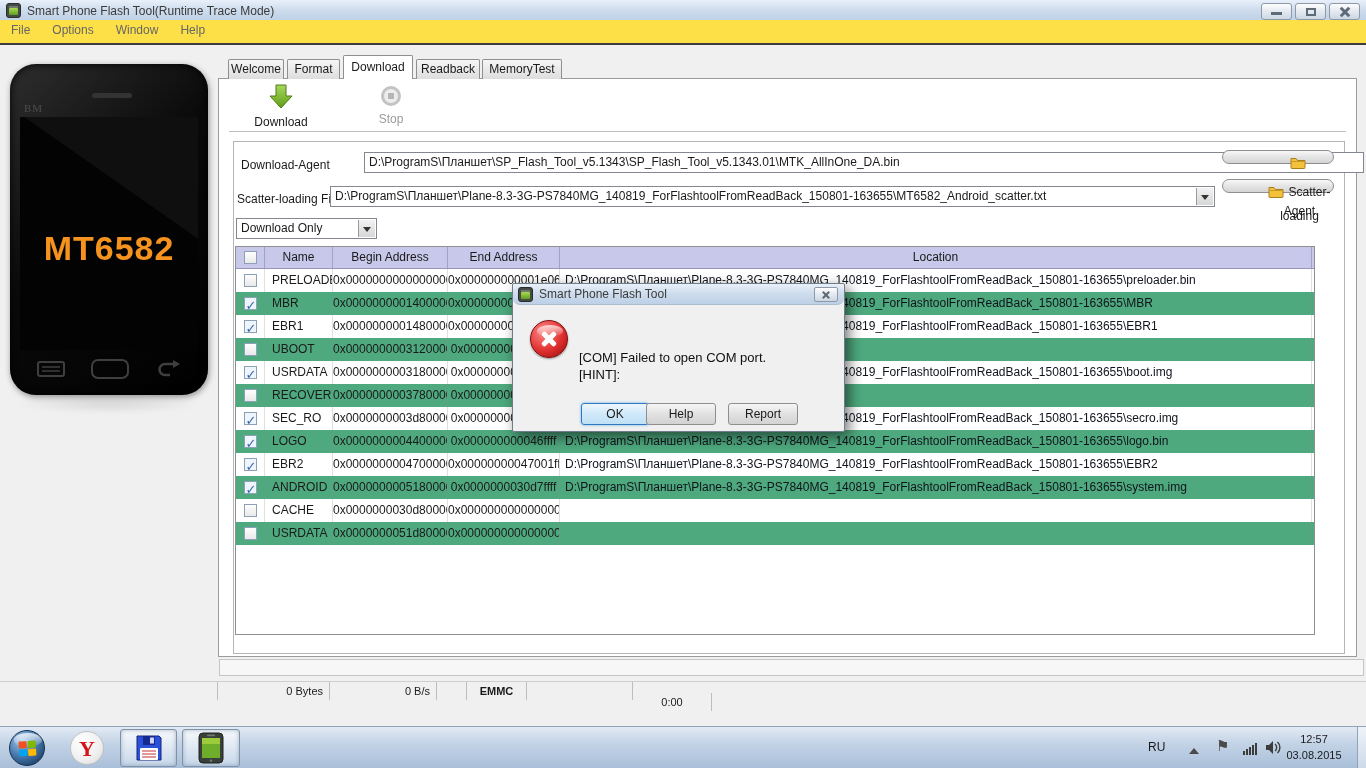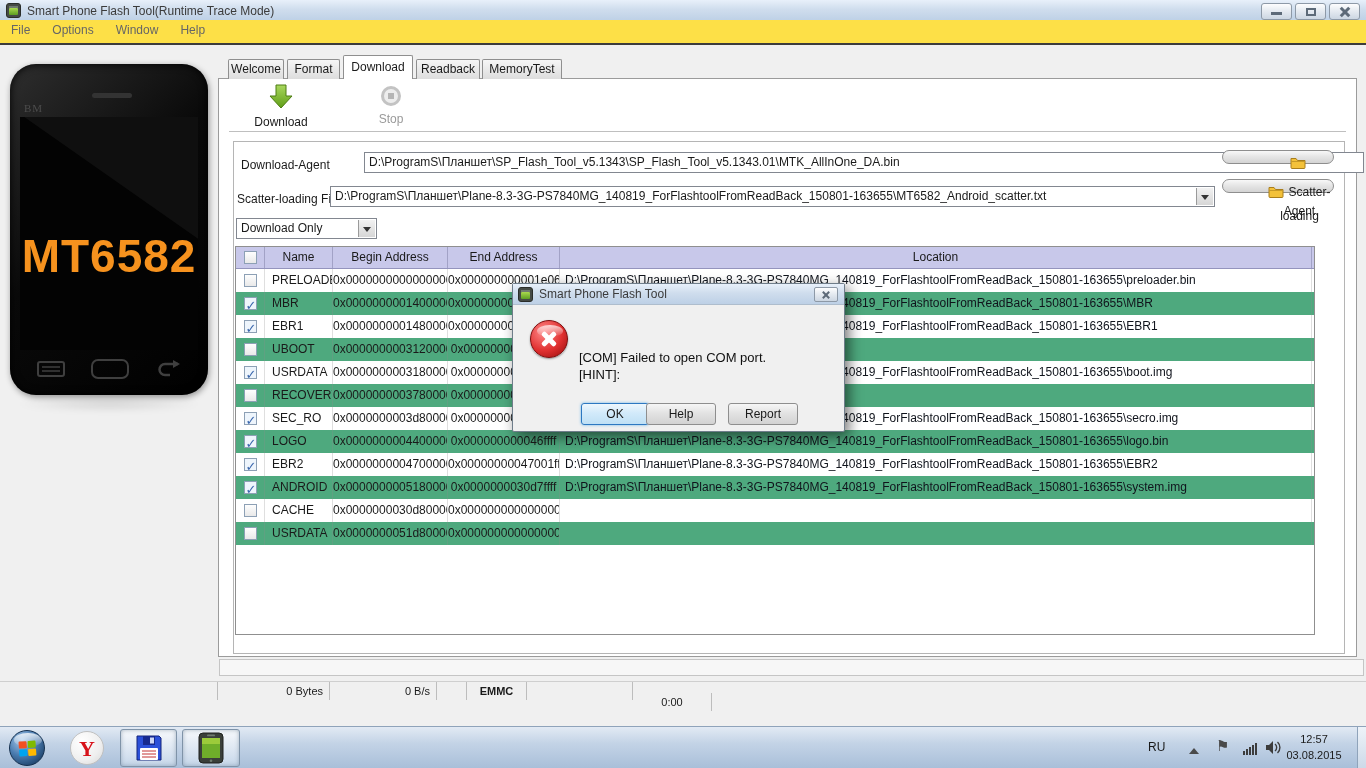--- a/index.html
+++ b/index.html
@@ -27,21 +27,21 @@
   .darkline { position:absolute; left:0; top:43px; width:1366px; height:2px; background:#3c3c3c; }
 
   
   .phone { position:absolute; left:10px; top:64px; width:198px; height:331px; border-radius:26px;
     background:linear-gradient(135deg,#2e2e2e,#0a0a0a 45%,#000); box-shadow:inset 0 0 8px #000, 1px 2px 6px rgba(0,0,0,.4); }
   .phone .brand { position:absolute; left:14px; top:38px; color:#4c4c4c; font-size:11px; letter-spacing:1px; font-family:"Liberation Serif",serif; }
   .phone .ear { position:absolute; left:82px; top:29px; width:40px; height:5px; border-radius:3px; background:#333; }
   .phone .screen { position:absolute; left:10px; top:53px; width:178px; height:233px; background:#030303; overflow:hidden; }
   .phone .screen:before { content:""; position:absolute; left:40px; top:-120px; width:220px; height:200px;
     background:rgba(255,255,255,.05); transform:rotate(35deg); }
-  .phone .chip { position:absolute; left:0; right:0; top:112px; text-align:center; font-size:46px; font-weight:bold;
+  .phone .chip { position:absolute; left:0; right:0; top:112px; text-align:center; font-size:34px; font-weight:bold;
     letter-spacing:1px; color:var(--chip,#F6921E); }
   .phone .nav { position:absolute; bottom:14px; left:0; right:0; height:24px; }
   .phone .nav svg { position:absolute; }
   .phone-reflect { position:absolute; left:14px; top:396px; width:190px; height:16px; border-radius:50%;
     background:radial-gradient(rgba(0,0,0,.25),rgba(0,0,0,0) 70%); filter:blur(3px); opacity:.5; }
 
   
   .tabpage { position:absolute; left:218px; top:78px; width:1139px; height:579px; background:#fff; border:1px solid #9b9b9b; }
   .tab { position:absolute; top:59px; height:20px; background:linear-gradient(#f6f6f6,#ddd);
     border:1px solid #8f8f8f; border-bottom:none; border-radius:2px 2px 0 0; text-align:center; line-height:19px; z-index:2; }
@@ -80,21 +80,21 @@
   .cbcell { display:flex; align-items:center; justify-content:center; }
   .cb { display:inline-block; width:13px; height:13px; background:linear-gradient(#fefefe,#e9e9e9); border:1px solid #8da0b5; position:relative; }
   .cb.checked { background:#eef5fc; }
   .cb.checked:after { content:"✓"; font-family:"DejaVu Sans",sans-serif; position:absolute; left:1px; top:-3px;
     color:#3a66ad; font-size:13px; font-weight:bold; }
 
   
   .dialog { position:absolute; left:512px; top:283px; width:333px; height:149px; background:#f0f0f0;
     border:1px solid #6f7d8a; border-radius:2px; box-shadow:4px 5px 14px rgba(0,0,0,.55); z-index:50; }
   .dlg-title { position:absolute; left:0; top:0; right:0; height:21px;
-    background:linear-gradient(#e8f0fa,#cfdded 45%,#bdd0e6); border-bottom:1px solid #aebdcd; }
+    background:linear-gradient(#e8f0fa,#cfdded 45%,#bdd0e6); border-bottom:1px solid #aebdcd;border-radius:7px; }
   .dlg-title .ttext { position:absolute; left:26px; top:3px; color:#3b3b3b; }
   .dlg-close { position:absolute; right:6px; top:3px; width:24px; height:15px; border:1px solid #8d99a7; border-radius:2px;
     background:linear-gradient(#fdfdfe,#e6ebf1 45%,#ccd6e2); }
   .dlg-close .xg { width:9px; height:2px; background:#5d6a78; }
   .err-ico { position:absolute; left:17px; top:36px; width:38px; height:38px; border-radius:50%;
     background:radial-gradient(circle at 35% 30%, #ff8a8a, #e03030 55%, #9c0f0f 95%); border:1px solid #7d0c0c; box-shadow:0 1px 2px rgba(0,0,0,.4); }
   .err-ico:before { content:""; position:absolute; left:6px; top:4px; width:26px; height:12px; border-radius:50%;
     background:linear-gradient(rgba(255,255,255,.75),rgba(255,255,255,0)); }
   .err-ico .xg { width:18px; height:5px; background:#fff; border-radius:2px; }
   .dlg-line { position:absolute; left:66px; font-size:13px; color:#101010; }

